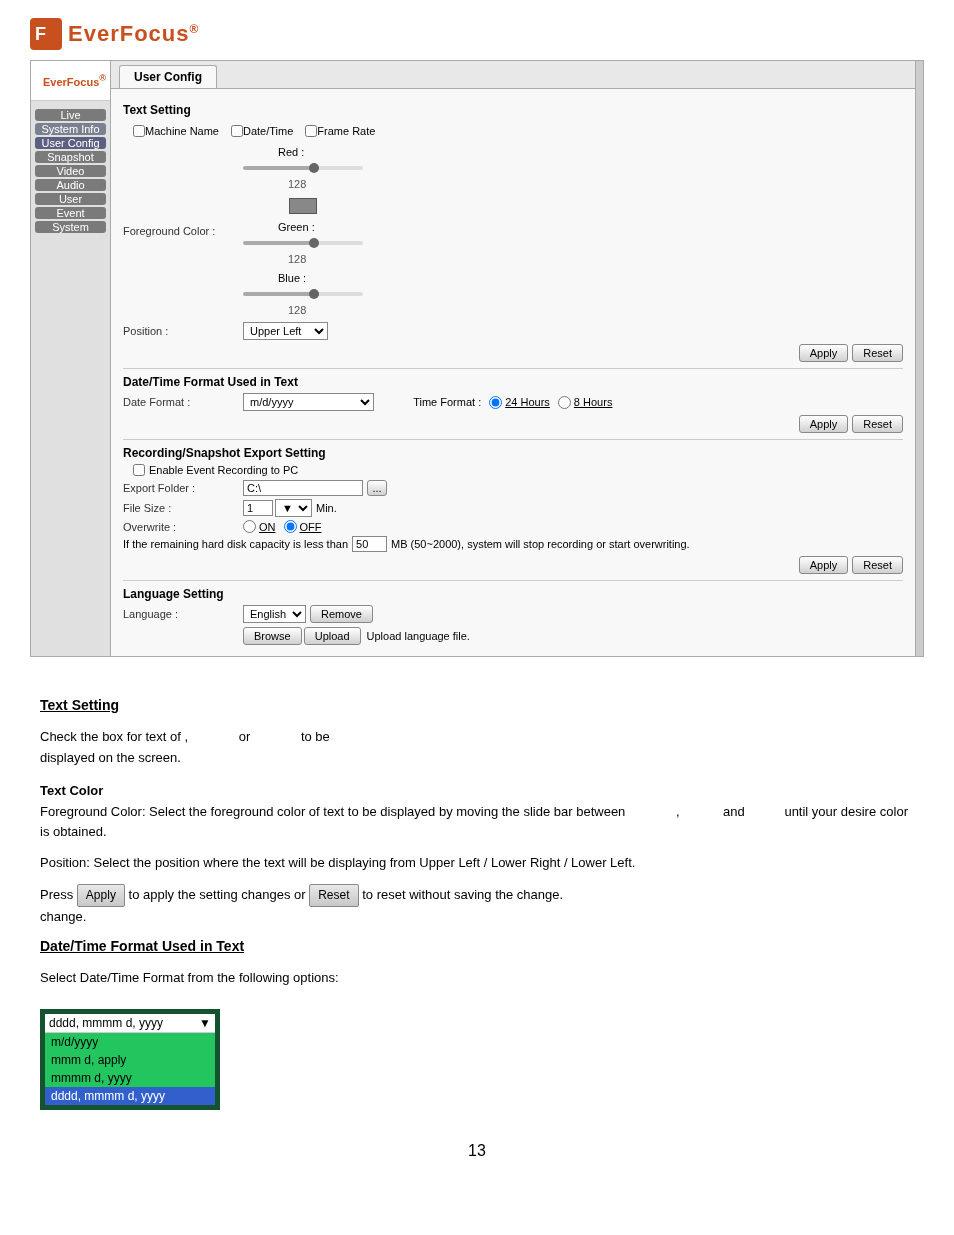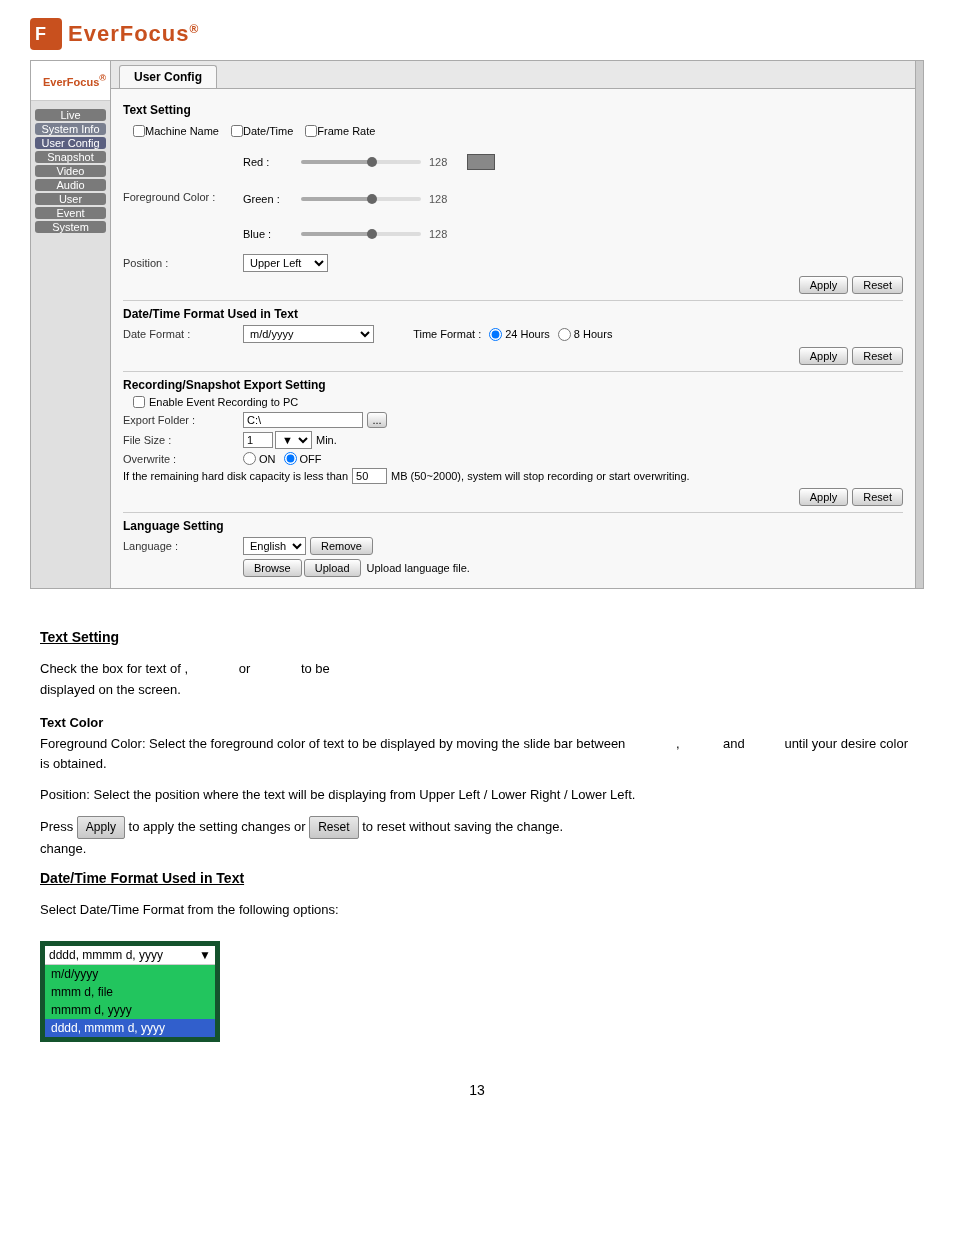--- a/index.html
+++ b/index.html
@@ -137,21 +137,22 @@
       display: flex;
       align-items: center;
     }
     input[type="checkbox"] { width: 12px; height: 12px; }
 
     
     .slider-row {
       display: flex;
       align-items: center;
       gap: 8px;
-      margin: 10px 0;
+      margin: 2px 0;
+      flex-direction: column;
     }
     .slider-label {
       width: 50px;
       font-size: 11px;
     }
     .slider-track {
       width: 120px;
       height: 4px;
       background: linear-gradient(to right, #aaa 60%, #ddd 60%);
       border-radius: 2px;
@@ -194,20 +195,21 @@
       padding: 1px 2px;
       border: 1px solid #888;
       background: #fff;
     }
 
     
     .radio-group {
       display: flex;
       align-items: center;
       gap: 8px;
+      text-decoration: underline;
     }
     .radio-item {
       display: flex;
       align-items: center;
       gap: 3px;
       font-size: 11px;
     }
 
     
     .divider {
@@ -298,22 +300,22 @@
       cursor: pointer;
     }
     .dropdown-sim .dd-options li.selected {
       background: #315fcc;
       color: #fff;
     }
 
     
     .page-number {
       text-align: center;
-      font-size: 14px;
-      margin-top: 20px;
+      font-size: 16px;
+      margin-top: 12px;
       padding-bottom: 20px;
     }
   </style>
 </head>
 <body>
 
 <div class="top-logo">
   <div class="logo-container">
     <svg class="logo-icon" viewBox="0 0 32 32">
       <rect width="32" height="32" rx="4" fill="#c8501e"></rect>
@@ -592,21 +594,21 @@
   <p class="doc-para">Select Date/Time Format from the following options:</p>
 
   
   <div class="dropdown-sim">
     <div class="dd-header">
       <span>dddd, mmmm d, yyyy</span>
       <span>▼</span>
     </div>
     <ul class="dd-options">
       <li>m/d/yyyy</li>
-      <li>mmm d, file</li>
+      <li>mmm d, apply</li>
       <li>mmmm d, yyyy</li>
       <li class="selected">dddd, mmmm d, yyyy</li>
     </ul>
   </div>
 
 </div>
 
 <div class="page-number">13</div>
 
 </body></html>

